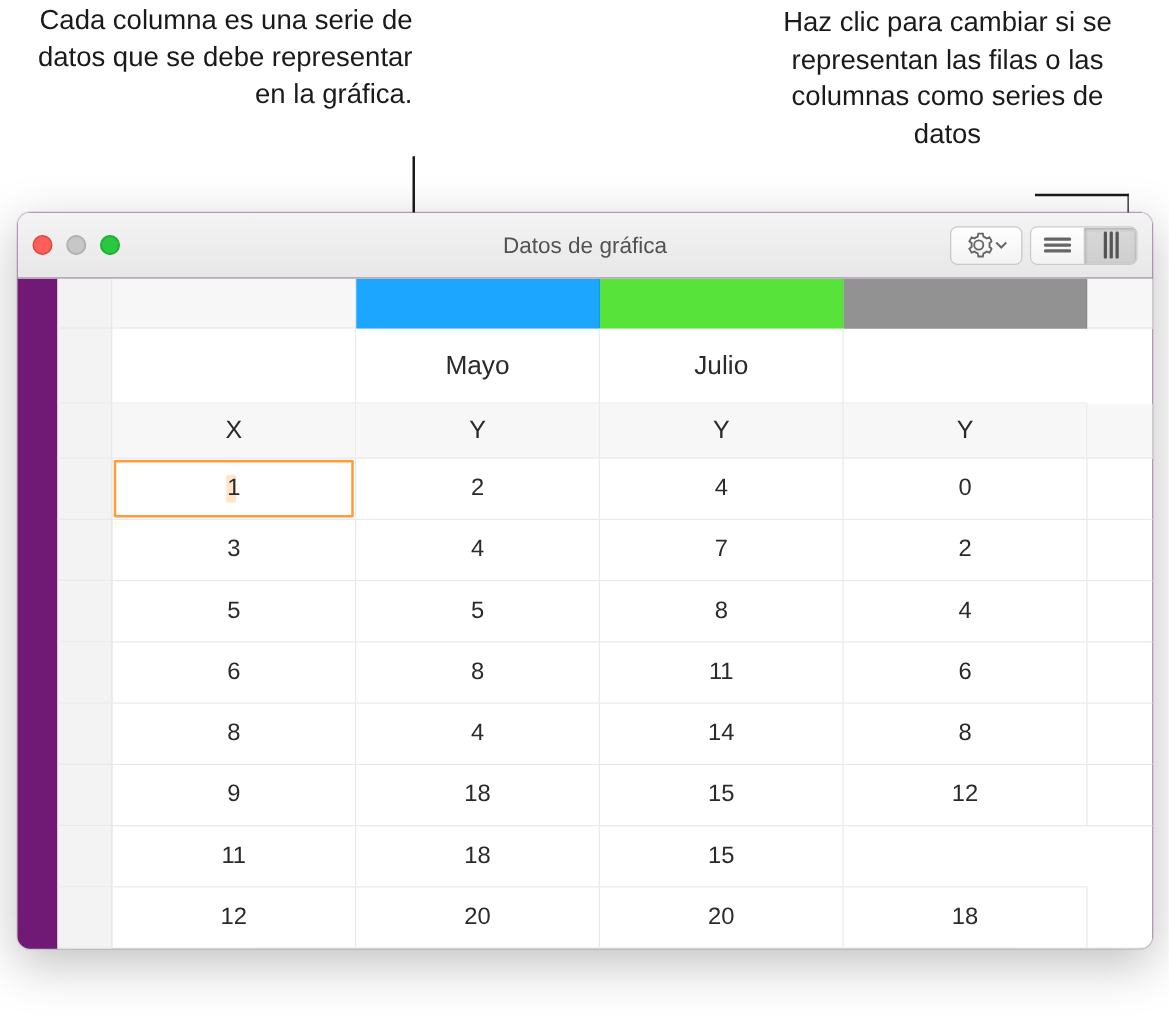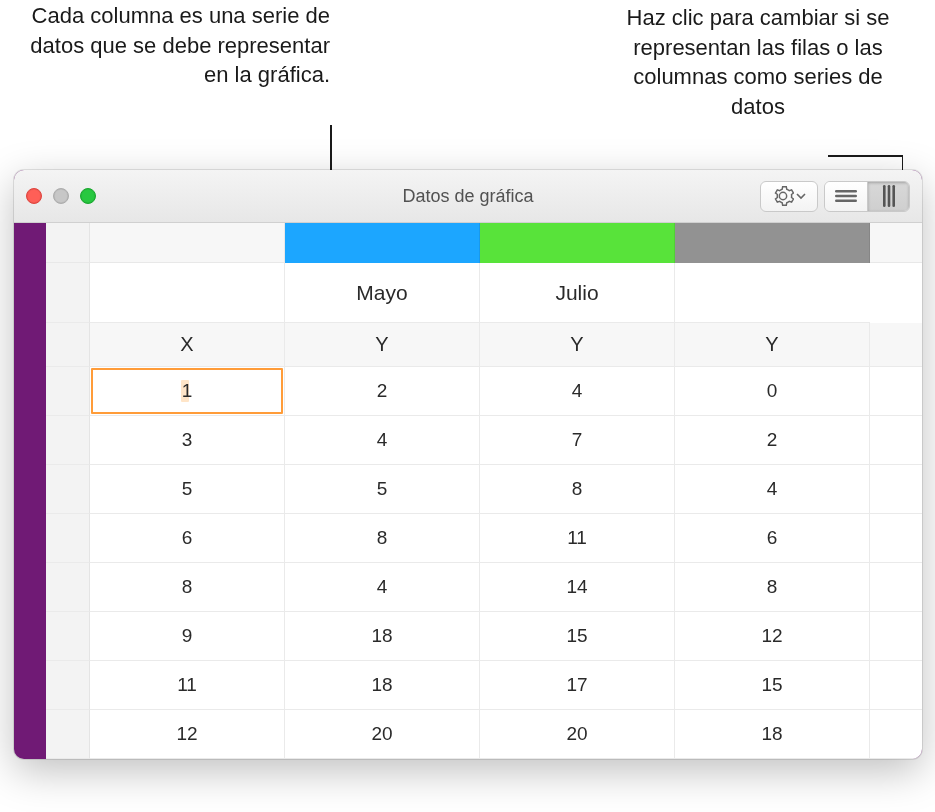--- a/index.html
+++ b/index.html
@@ -318,21 +318,20 @@
       <div class="cell">18</div>
       <div class="cell">15</div>
       <div class="cell">12</div>
       <div class="tail-cell"></div>
     </div>
 
     <div class="data-row">
       <div class="gutter-cell"></div>
       <div class="cell">11</div>
       <div class="cell">18</div>
-      <div class="cell">17</div>
       <div class="cell">15</div>
       <div class="tail-cell"></div>
     </div>
 
     <div class="data-row" style="border-bottom:none;">
       <div class="gutter-cell"></div>
       <div class="cell">12</div>
       <div class="cell">20</div>
       <div class="cell">20</div>
       <div class="cell">18</div>

